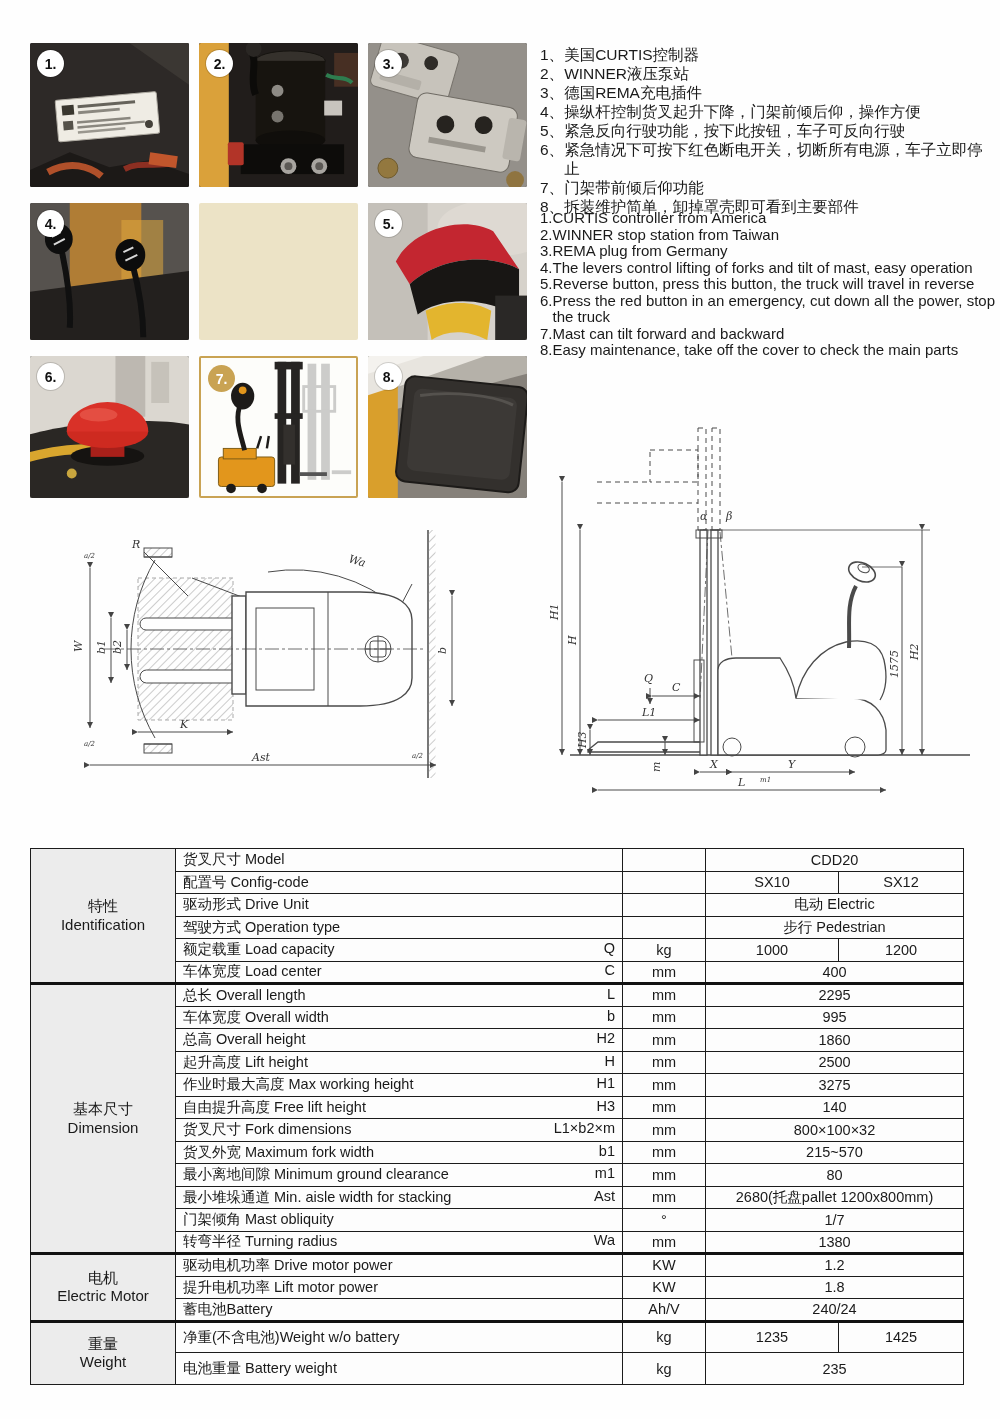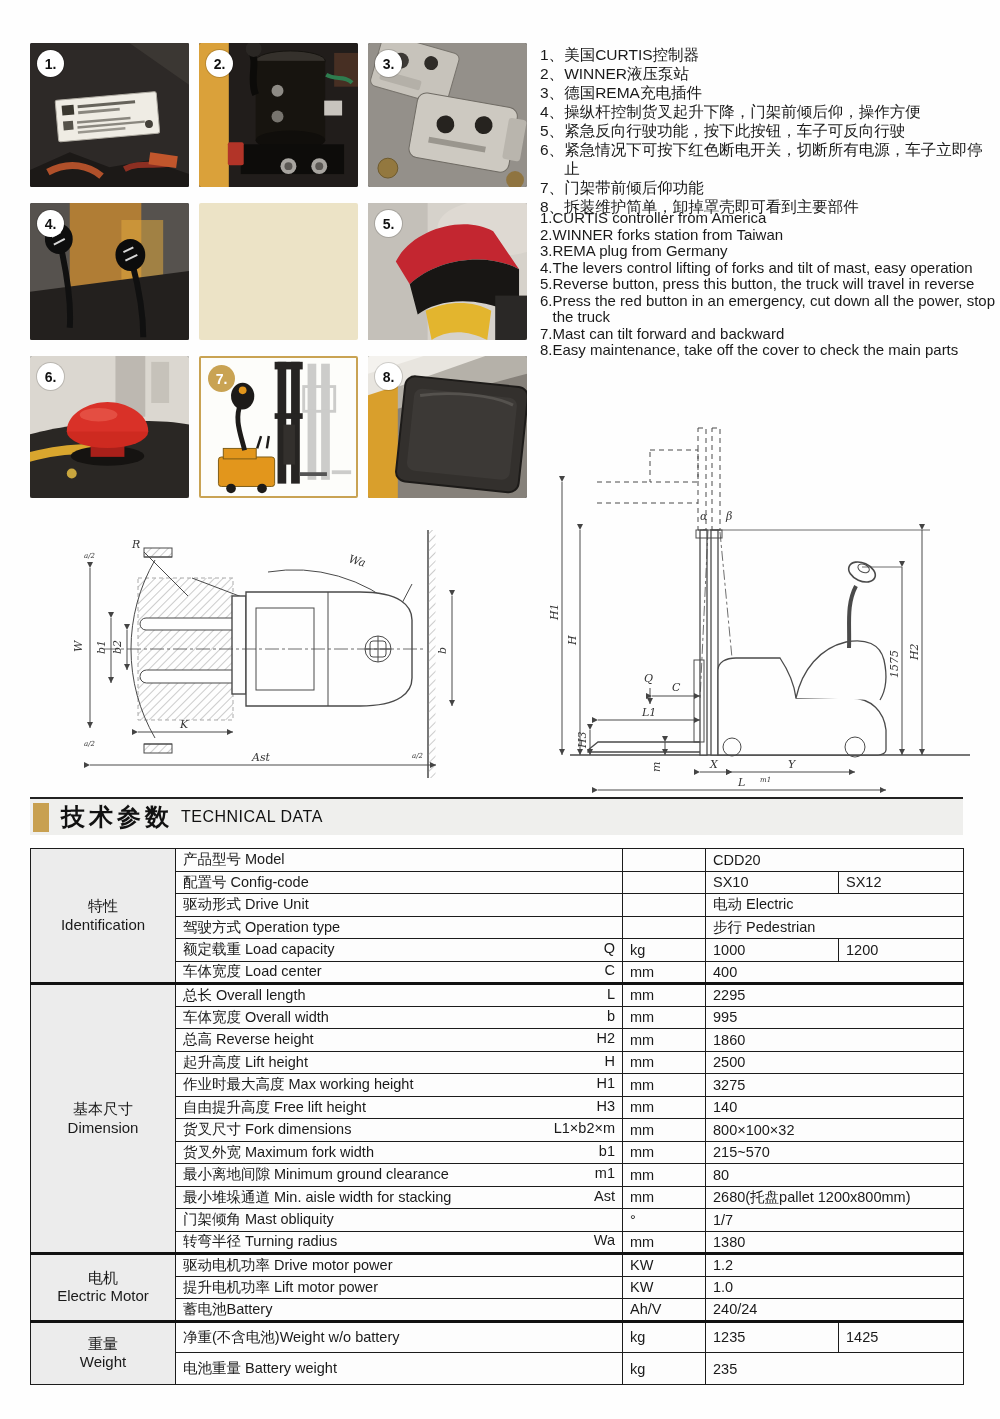--- a/index.html
+++ b/index.html
@@ -47,21 +47,21 @@
 
   
   .spec-table { position:absolute; left:30px; top:848px; width:933px;
                 border-collapse:collapse; table-layout:fixed; font-size:14.5px; }
   .spec-table td { border:1.6px solid #1c1c1c; height:22.5px; padding:0 7px;
                    overflow:hidden; white-space:nowrap; background:#fdfdfd; }
   .spec-table td.cat { background:#ececec; text-align:center; padding:12px 2px;
                        font-size:15px; line-height:1.25; white-space:normal; }
   .spec-table td.desc .lbl { float:left; }
   .spec-table td.desc .sym { float:right; }
-  .spec-table td.unit, .spec-table td.val { text-align:left; }
+  .spec-table td.unit, .spec-table td.val { text-align:center; }
   .spec-table tr.sec-top td { border-top:3.4px solid #111; }
 </style>
 </head>
 <body>
 
 <div class="page">
 
   <div class="photo-grid">
 
     <figure class="photo">
@@ -259,21 +259,21 @@
         <span class="feat-text">拆装维护简单，卸掉罩壳即可看到主要部件</span>
       </div>
     </div>
   <div class="features features-en">
       <div class="feat-item">
         <span class="feat-num">1.</span>
         <span class="feat-text">CURTIS controller from America</span>
       </div>
       <div class="feat-item">
         <span class="feat-num">2.</span>
-        <span class="feat-text">WINNER forks station from Taiwan</span>
+        <span class="feat-text">WINNER stop station from Taiwan</span>
       </div>
       <div class="feat-item">
         <span class="feat-num">3.</span>
         <span class="feat-text">REMA plug from Germany</span>
       </div>
       <div class="feat-item">
         <span class="feat-num">4.</span>
         <span class="feat-text">The levers control lifting of forks and tilt of mast, easy operation</span>
       </div>
       <div class="feat-item">
@@ -429,42 +429,37 @@
       <text class="dim-label" x="110" y="352" transform="rotate(-90 110 352)">m</text>
       <text class="dim-label" x="160" y="348">X</text>
       <text class="dim-label" x="238" y="348">Y</text>
       <text class="dim-label" x="188" y="366">L</text>
       <text class="dim-label small" x="210" y="362">m1</text>
       <text class="dim-label" x="348" y="258" transform="rotate(-90 348 258)">1575</text>
       <text class="dim-label" x="368" y="240" transform="rotate(-90 368 240)">H2</text>
     </svg>
   </div>
 
-  <div class="tech-header">
-    <span class="gold-sq"></span>
-    <span class="th-zh">技术参数</span>
-    <span class="th-en">TECHNICAL DATA</span>
-  </div>
 
   <table class="spec-table">
     <colgroup>
       <col style="width:145px">
         <col style="width:447px">
         <col style="width:83px">
       <col style="width:133px">
         <col style="width:125px">
     </colgroup>
     <tbody>
         <tr>
           <td rowspan="6" class="cat">
             <div>特性</div>
             <div>Identification</div>
           </td>
           <td class="desc">
-            <span class="lbl">产品型号 Model</span>
+            <span class="lbl">货叉尺寸 Model</span>
             <span class="sym"></span>
           </td>
           <td class="unit"></td>
           <td class="val" colspan="2">CDD20</td>
         </tr>
         <tr>
           <td class="desc">
             <span class="lbl">配置号 Config-code</span>
             <span class="sym"></span>
           </td>
@@ -520,21 +515,21 @@
         <tr>
           <td class="desc">
             <span class="lbl">车体宽度 Overall width</span>
             <span class="sym">b</span>
           </td>
           <td class="unit">mm</td>
           <td class="val" colspan="2">995</td>
         </tr>
         <tr>
           <td class="desc">
-            <span class="lbl">总高 Reverse height</span>
+            <span class="lbl">总高 Overall height</span>
             <span class="sym">H2</span>
           </td>
           <td class="unit">mm</td>
           <td class="val" colspan="2">1860</td>
         </tr>
         <tr>
           <td class="desc">
             <span class="lbl">起升高度 Lift height</span>
             <span class="sym">H</span>
           </td>
@@ -616,21 +611,21 @@
           </td>
           <td class="unit">KW</td>
           <td class="val" colspan="2">1.2</td>
         </tr>
         <tr>
           <td class="desc">
             <span class="lbl">提升电机功率 Lift motor power</span>
             <span class="sym"></span>
           </td>
           <td class="unit">KW</td>
-          <td class="val" colspan="2">1.0</td>
+          <td class="val" colspan="2">1.8</td>
         </tr>
         <tr>
           <td class="desc">
             <span class="lbl">蓄电池Battery</span>
             <span class="sym"></span>
           </td>
           <td class="unit">Ah/V</td>
           <td class="val" colspan="2">240/24</td>
         </tr>
         <tr class="sec-top">

